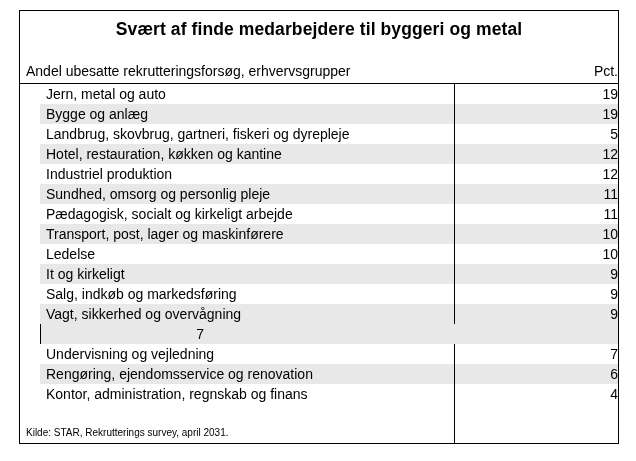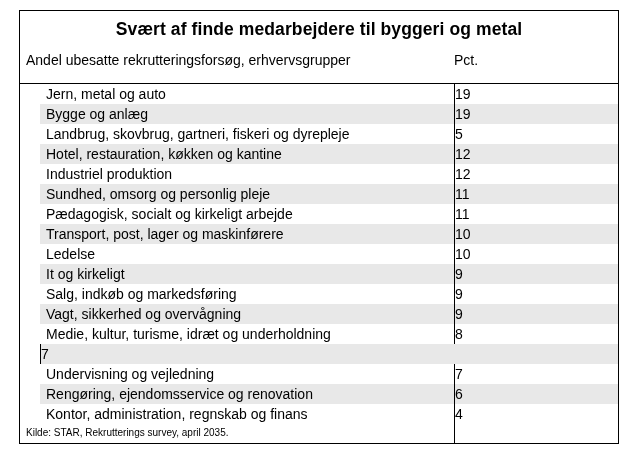--- a/index.html
+++ b/index.html
@@ -35,35 +35,35 @@
     letter-spacing: 0.1px;
     flex: 0 0 auto;
   }
   .header-row {
     flex: 0 0 auto;
     height: 34.5px;
     box-sizing: border-box;
     border-bottom: 1.5px solid var(--border, #000);
     display: flex;
     align-items: flex-end;
-    padding-bottom: 15px;
+    padding-bottom: 4px;
     font-size: 14px;
   }
   .cell-label {
     flex: 1 1 auto;
     min-width: 0;
     padding-left: 6px;
     white-space: nowrap;
     overflow: hidden;
   }
   .cell-value {
     flex: 0 0 164px;
     width: 164px;
     box-sizing: border-box;
-    text-align: left;
+    text-align: right;
   }
   .table-body {
     flex: 0 0 auto;
   }
   .row {
     display: flex;
     height: 20px;
     line-height: 20px;
     font-size: 14px;
     margin-left: 20px;
@@ -144,39 +144,35 @@
         <div class="cell-value">9</div>
       </div>
       <div class="row">
         <div class="cell-label">Salg, indkøb og markedsføring</div>
         <div class="cell-value">9</div>
       </div>
       <div class="row alt">
         <div class="cell-label">Vagt, sikkerhed og overvågning</div>
         <div class="cell-value">9</div>
       </div>
-      <div class="row">
-        <div class="cell-label">Medie, kultur, turisme, idræt og underholdning</div>
-        <div class="cell-value">8</div>
-      </div>
       <div class="row alt">
         <div class="cell-value">7</div>
       </div>
       <div class="row">
         <div class="cell-label">Undervisning og vejledning</div>
         <div class="cell-value">7</div>
       </div>
       <div class="row alt">
         <div class="cell-label">Rengøring, ejendomsservice og renovation</div>
         <div class="cell-value">6</div>
       </div>
       <div class="row">
         <div class="cell-label">Kontor, administration, regnskab og finans</div>
         <div class="cell-value">4</div>
       </div>
     </div>
 
   <div class="source-row">
-    <div class="cell-label">Kilde: STAR, Rekrutterings survey, april 2035.</div>
+    <div class="cell-label">Kilde: STAR, Rekrutterings survey, april 2031.</div>
     <div class="cell-value"></div>
   </div>
 
 </div>
 
 </body></html>

